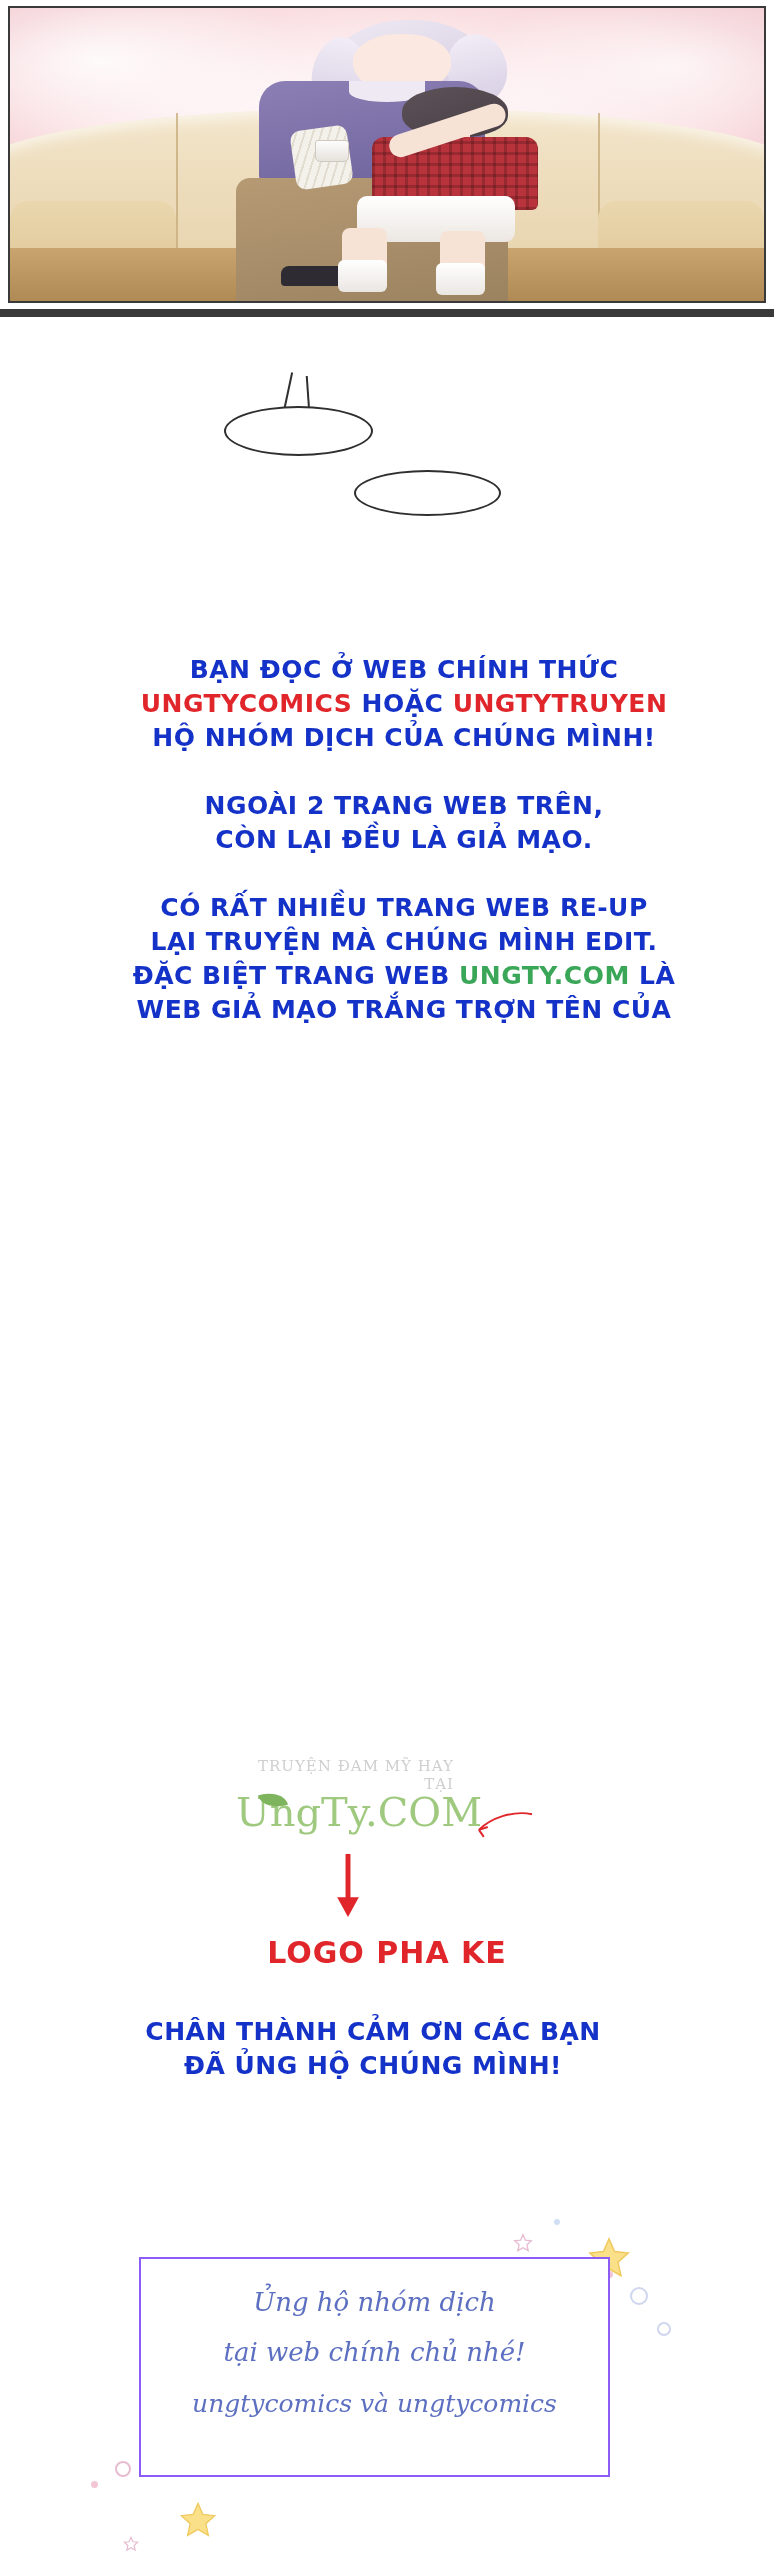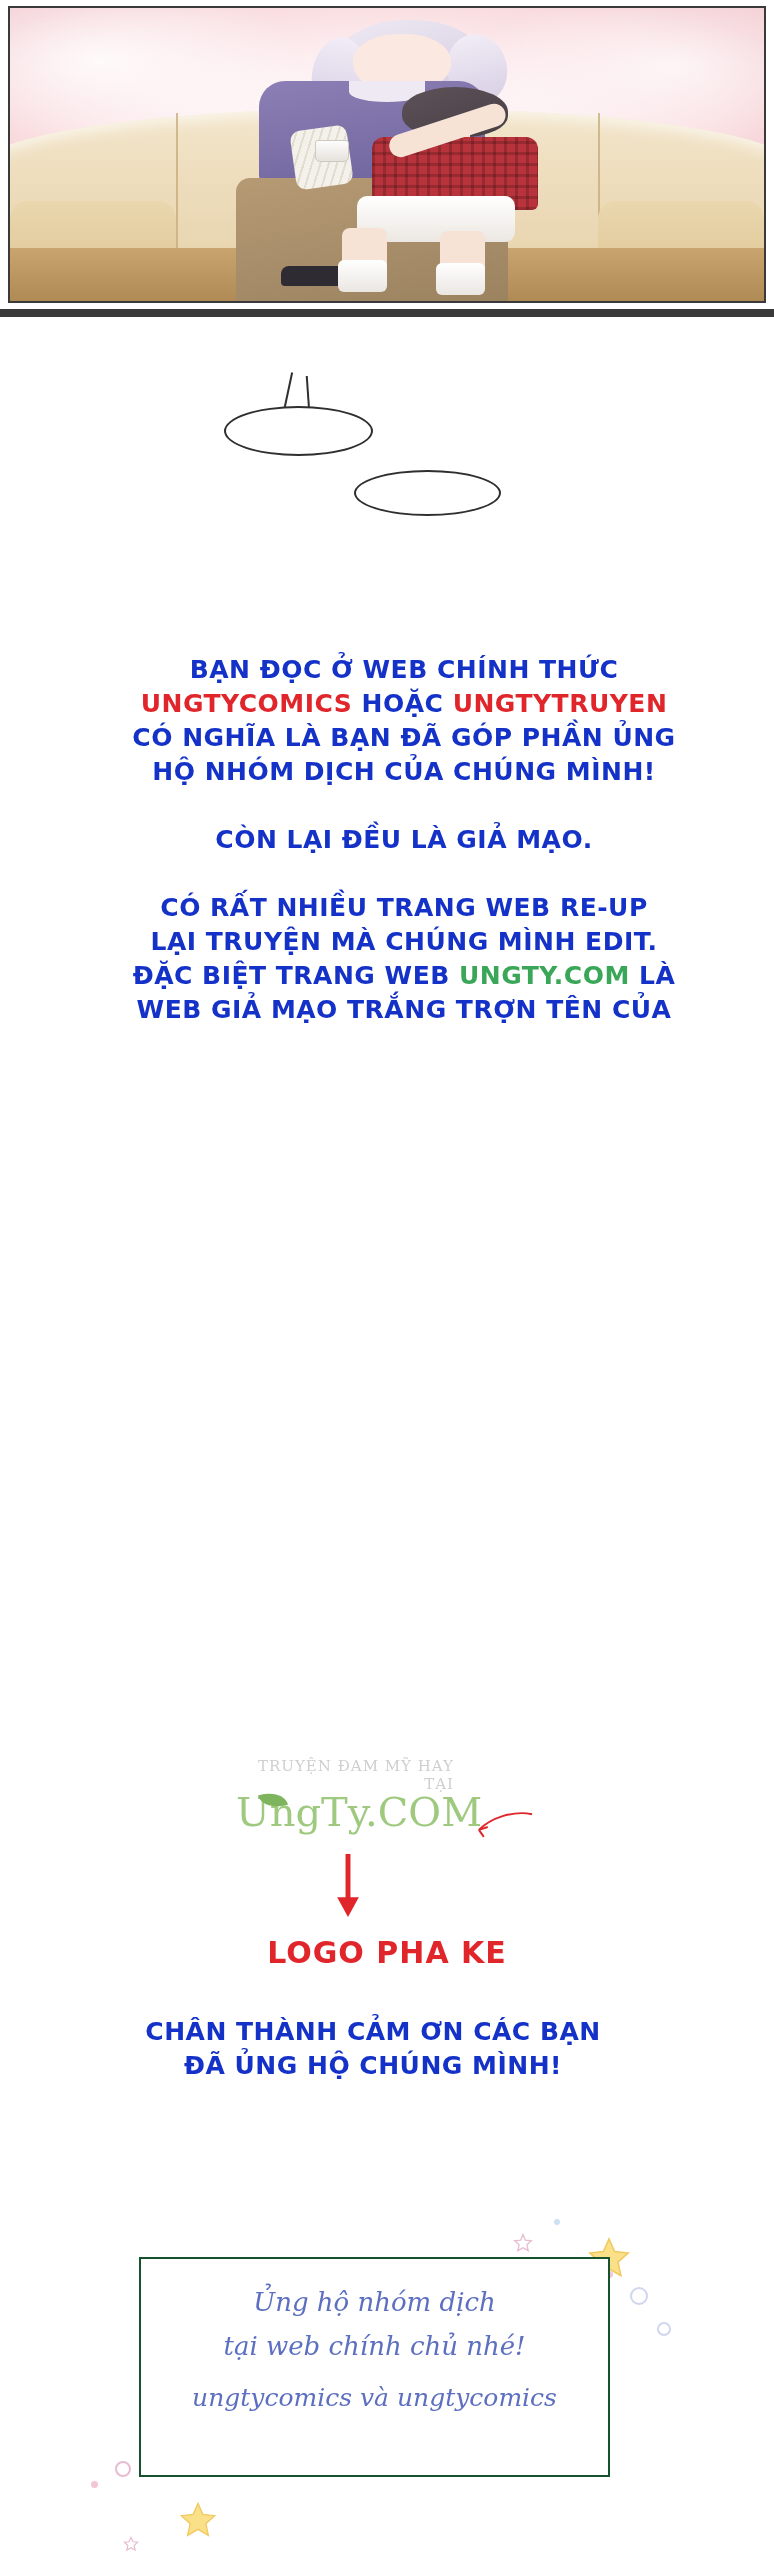--- a/index.html
+++ b/index.html
@@ -347,31 +347,31 @@
   #panel-footer {
     position: absolute;
     left: 0; top: 2148px;
     width: 774px; height: 428px;
     overflow: hidden;
   }
   .footer-card {
     position: absolute;
     left: 139px; top: 109px;
     width: 467px; height: 216px;
-    border: 2px solid #14532d;
+    border: 2px solid #8b5cf6;
     background: #ffffff;
   }
   .footer-line {
     font-family: "DejaVu Serif", serif;
     font-style: italic;
     color: #5c6fc0;
     text-align: center;
   }
   .fl1 { font-size: 26px; margin-top: 28px; }
-  .fl2 { font-size: 26px; margin-top: 14px; }
+  .fl2 { font-size: 26px; margin-top: 20px; }
   .fl3 { font-size: 25px; margin-top: 22px; }
   .deco {
     position: absolute;
   }
   .deco-circle {
     border-radius: 50%;
     border: 2px solid #cfd6ee;
   }
   .deco-dot {
     border-radius: 50%;
@@ -430,24 +430,24 @@
   <div id="bubble-one-tail" class="bubble-tail"></div>
   <div id="bubble-one-tail2" class="bubble-tail"></div>
   <div id="bubble-one" class="bubble"></div>
   <div id="bubble-two" class="bubble"></div>
 </div>
 
 <div id="panel-notice">
   <div class="notice-block" id="nb1">
       <div><span>BẠN ĐỌC Ở WEB CHÍNH THỨC</span></div>
       <div><span class="hl-red">UNGTYCOMICS</span><span> HOẶC </span><span class="hl-red">UNGTYTRUYEN</span></div>
-      <div><span>CÓ NGHĨA LÀ BẠN ĐÃ GÓP PHẦN ỦNG</span></div>
       <div><span>HỘ NHÓM DỊCH CỦA CHÚNG MÌNH!</span></div>
     </div>
   <div class="notice-block" id="nb2">
+      <div><span>NGOÀI 2 TRANG WEB TRÊN,</span></div>
       <div><span>CÒN LẠI ĐỀU LÀ GIẢ MẠO.</span></div>
     </div>
   <div class="notice-block" id="nb3">
       <div><span>CÓ RẤT NHIỀU TRANG WEB RE-UP</span></div>
       <div><span>LẠI TRUYỆN MÀ CHÚNG MÌNH EDIT.</span></div>
       <div><span>ĐẶC BIỆT TRANG WEB </span><span class="hl-green">UNGTY.COM</span><span> LÀ</span></div>
       <div><span>WEB GIẢ MẠO TRẮNG TRỢN TÊN CỦA</span></div>
     </div>
 </div>
 

